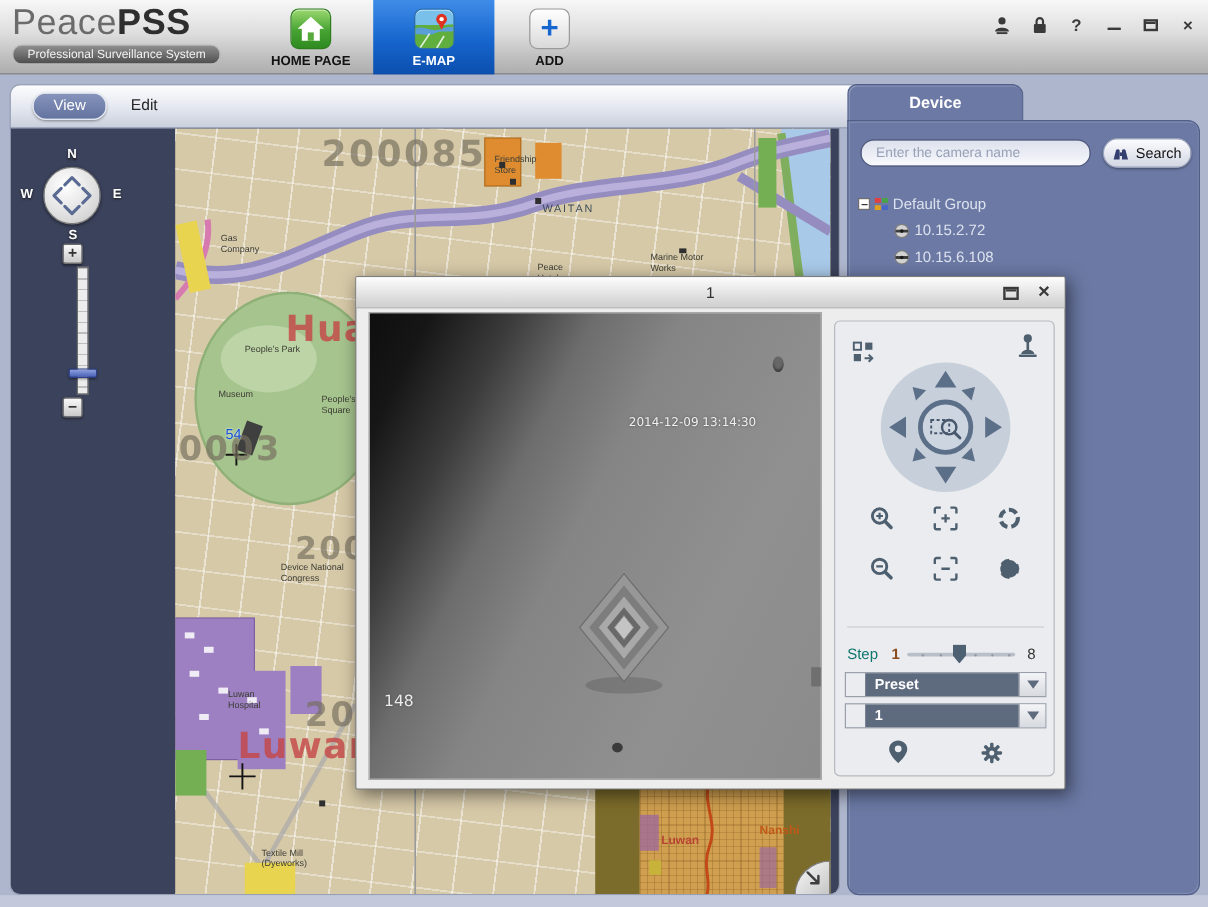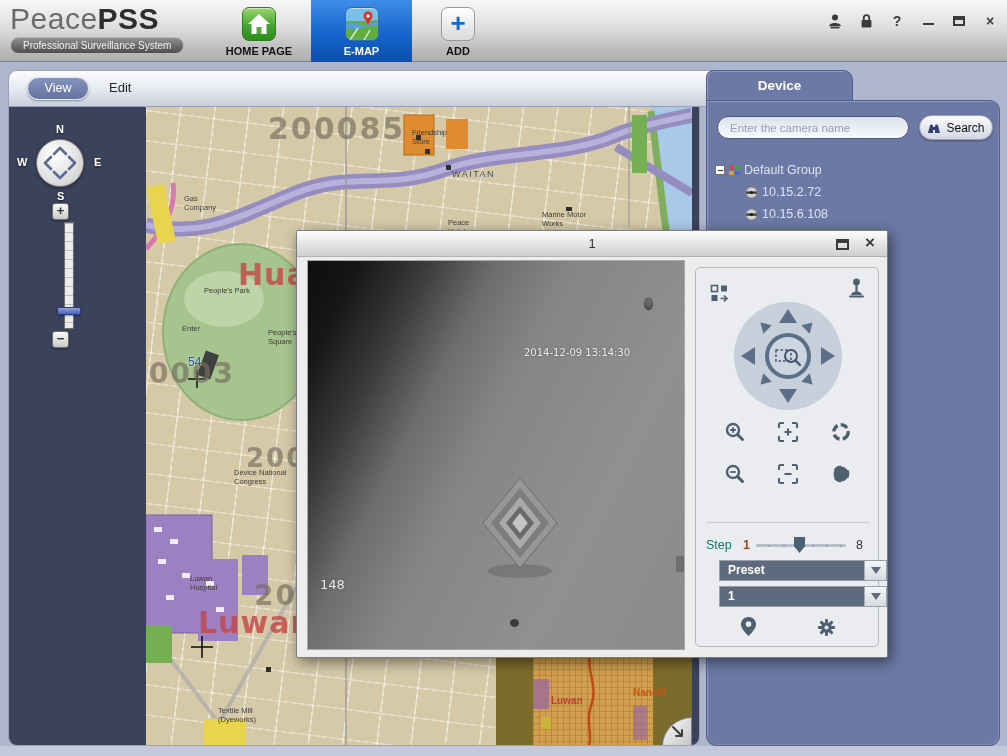--- a/index.html
+++ b/index.html
@@ -142,21 +142,21 @@
   .ptz-ic { position:absolute; width:24px; height:24px; cursor:pointer; display:flex; align-items:center; justify-content:center; }
   #ptz-divider { position:absolute; left:10px; top:254px; width:164px; height:1px; background:#c9ccd1; }
   #step-label { position:absolute; left:10px; top:270px; font-size:12.5px; color:#0f766e; }
   #step-val { position:absolute; left:47px; top:270px; font-size:12.5px; font-weight:bold; color:#8a4a1e; }
   #step-max { position:absolute; left:160px; top:270px; font-size:12.5px; color:#333; }
   #step-slider { position:absolute; left:60px; top:269px; width:90px; height:16px; cursor:pointer; }
   #step-track { position:absolute; left:0; top:7px; width:90px; height:3px; background:#b9bfc9; border-radius:2px; }
   .sdot { position:absolute; top:7.5px; width:2px; height:2px; background:#939aa6; border-radius:50%; }
   #step-thumb { position:absolute; left:38px; top:0; width:11px; height:16px; background:#4e6173; cursor:pointer;
     clip-path:polygon(0 0, 100% 0, 100% 58%, 50% 100%, 0 58%); }
-  .dd { position:absolute; left:23px; width:168px; height:21px; border:1px solid #99a0ac; display:flex; cursor:pointer; }
+  .dd { position:absolute; left:8px; width:168px; height:21px; border:1px solid #99a0ac; display:flex; cursor:pointer;padding-left:16px; }
   .dd .dd-text { flex:1; background:#5e6a7e; color:#fff; font-size:12px; font-weight:bold; line-height:19px; padding-left:8px; }
   .dd .dd-btn { width:22px; background:linear-gradient(#f4f5f7,#d7dadf); border-left:1px solid #a8aeb8;
     display:flex; align-items:center; justify-content:center; }
   .dd-arrow { width:0; height:0; border-left:5px solid transparent; border-right:5px solid transparent; border-top:7px solid #5e6a7e; }
   #dd-preset { top:292px; } #dd-value { top:318px; }
 
   #frame-bottom { position:absolute; left:0; top:746px; width:1007px; height:10px; background:#c3c9da; }
 </style>
 </head>
 <body>
@@ -303,21 +303,21 @@
 Company</span>
       <span class="mlabel" style="left:266px; top:22px;">Friendship
 Store</span>
       <span class="mlabel" style="left:302px; top:112px;">Peace
 Hotel</span>
       <span class="mlabel" style="left:396px; top:104px;">Marine Motor
 Works</span>
       <span class="mlabel" style="left:58px; top:180px;">People's Park</span>
       <span class="mlabel" style="left:122px; top:222px;">People's
 Square</span>
-      <span class="mlabel" style="left:36px; top:218px;">Enter</span>
+      <span class="mlabel" style="left:36px; top:218px;">Museum</span>
       <span class="mlabel" style="left:88px; top:362px;">Device National
 Congress</span>
       <span class="mlabel" style="left:44px; top:468px;">Luwan
 Hospital</span>
       <span class="mlabel" style="left:72px; top:600px;">Textile Mill
 (Dyeworks)</span>
 
       <span id="marker-54">54</span>
     </div>
 

